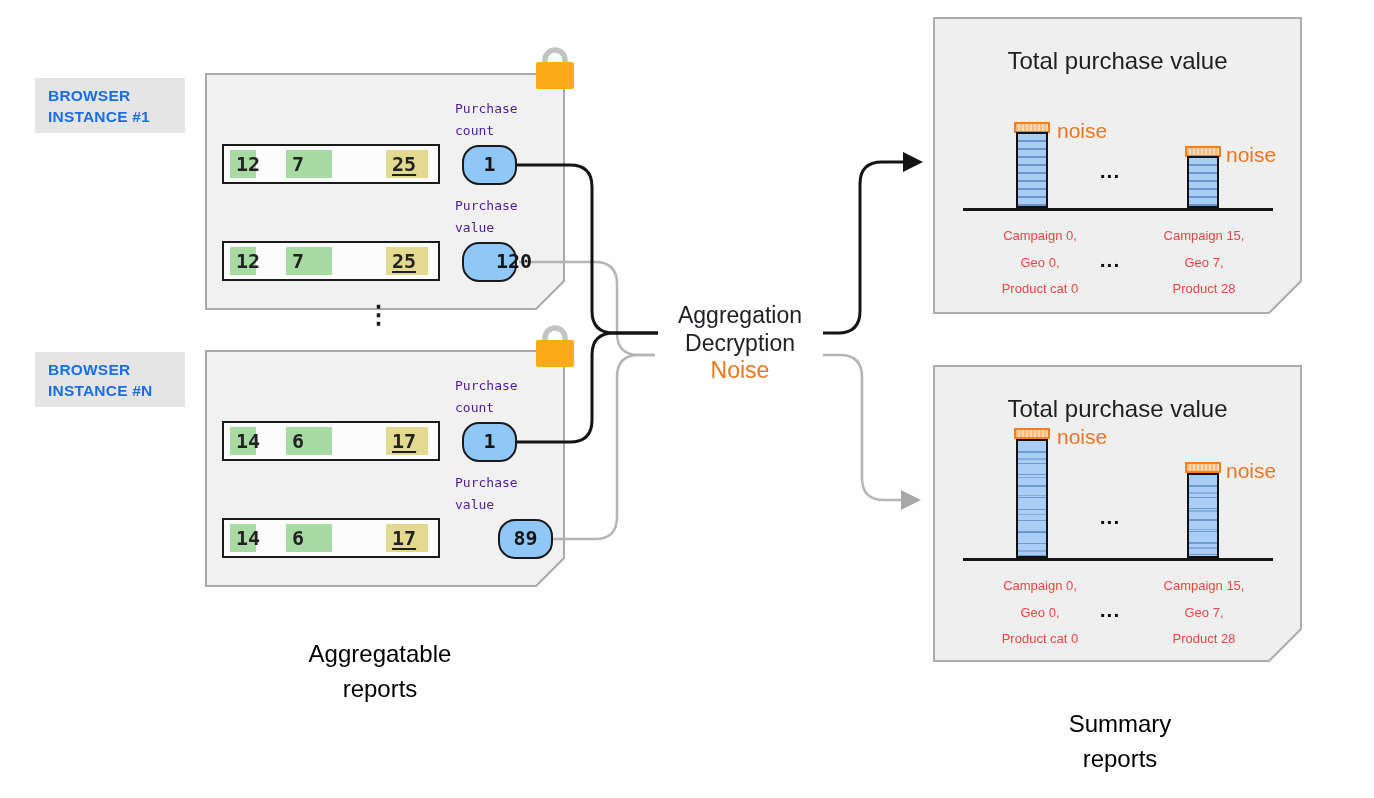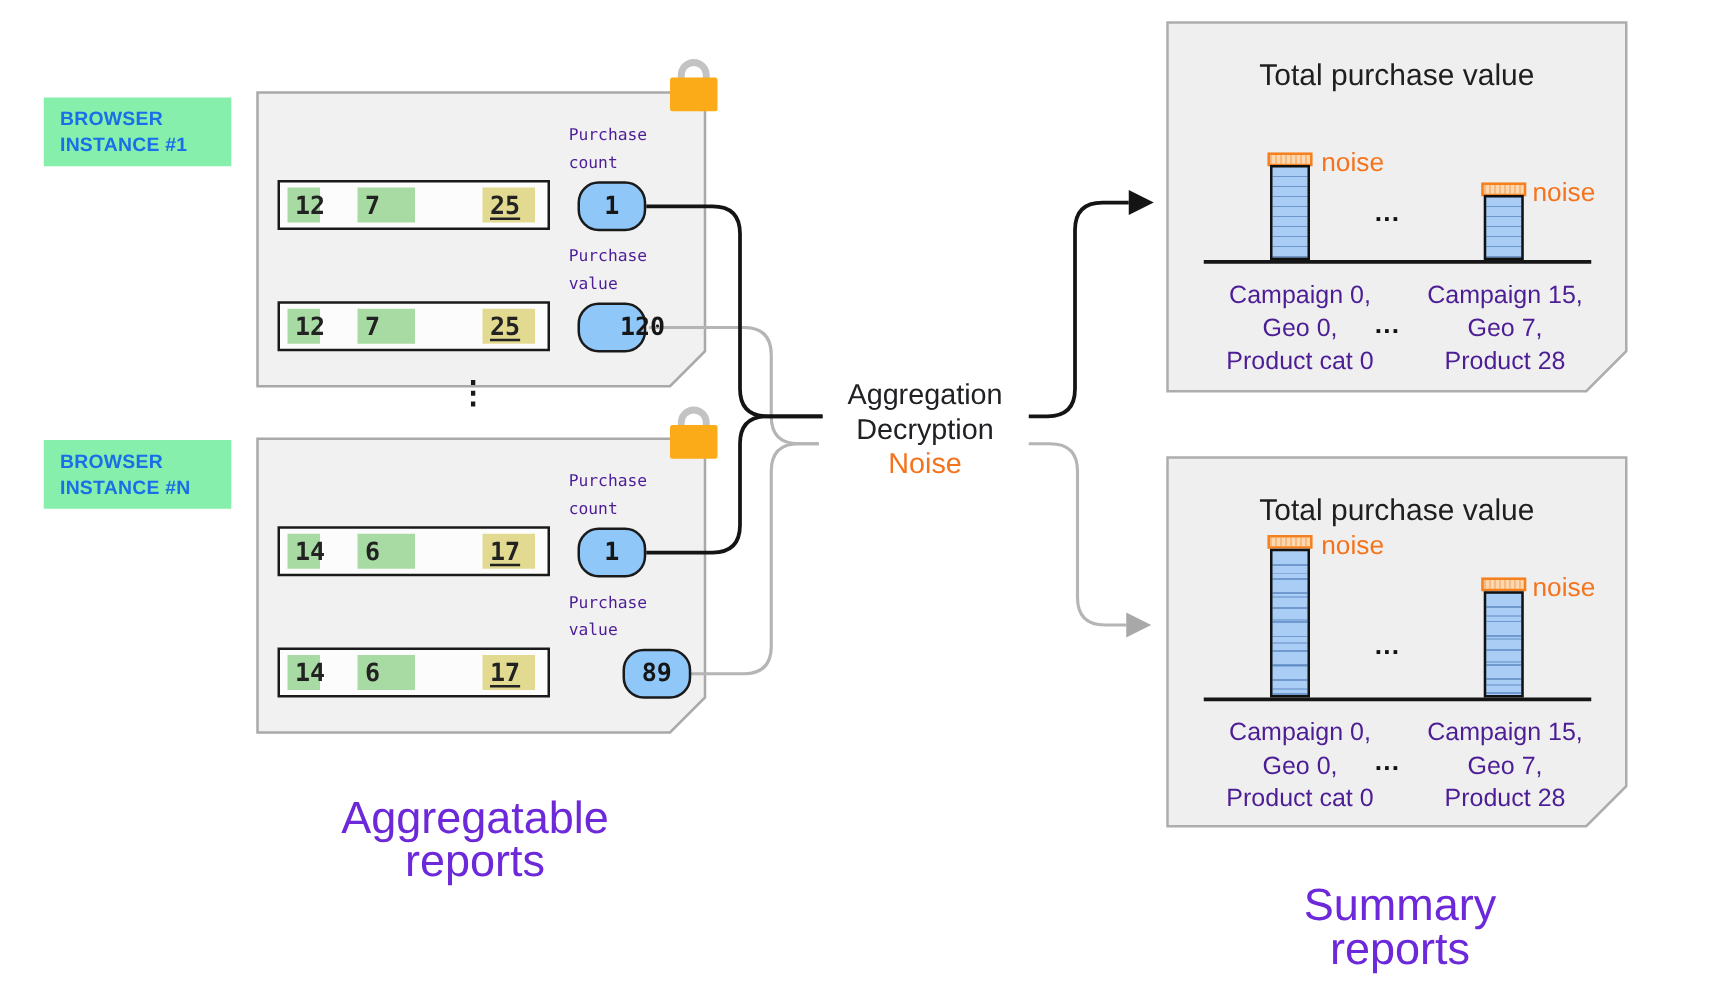--- a/index.html
+++ b/index.html
@@ -2,21 +2,21 @@
 <html><head>
 <meta charset="utf-8">
 <style>
   html,body{margin:0;padding:0;background:#ffffff;}
   .canvas{position:relative;width:1374px;height:798px;background:#ffffff;overflow:hidden;
           font-family:"Liberation Sans", sans-serif;color:#1f1f1f;}
   .layer{position:absolute;left:0;top:0;z-index:0;}
   .abs{position:absolute;z-index:2;}
 
   
-  .instance-tag{position:absolute;z-index:2;width:150px;height:55px;background:#86efac;
+  .instance-tag{position:absolute;z-index:2;width:150px;height:55px;background:#e5e5e5;
     color:#1a6ee8;font-weight:bold;font-size:15.5px;line-height:21px;padding:7px 0 0 13px;
     box-sizing:border-box;letter-spacing:.2px;}
 
   
   .report{position:absolute;z-index:2;width:360px;height:237px;}
   .metric-label{position:absolute;font-family:"DejaVu Sans Mono", monospace;font-weight:normal;
     font-size:13px;line-height:21.5px;color:#4c1d95;}
   .vec-row{position:absolute;width:218px;height:40px;background:#fcfcfc;border:2.5px solid #1a1a1a;
     box-sizing:border-box;}
   .cell{position:absolute;top:4px;height:28px;line-height:28px;font-family:"DejaVu Sans Mono", monospace;
@@ -42,23 +42,23 @@
   .axis{position:absolute;height:3px;background:#161616;left:30px;width:310px;}
   .bar{position:absolute;width:32px;background:#a9cdf4;border:2.5px solid #111;box-sizing:border-box;}
   .bar.count{background-image:repeating-linear-gradient(to bottom,rgba(0,0,0,0) 0 6.5px,rgba(66,112,176,.6) 6.5px 8px);}
   .bar.value{background-image:
       repeating-linear-gradient(to bottom,rgba(0,0,0,0) 0 10px,rgba(66,112,176,.55) 10px 11.5px),
       repeating-linear-gradient(to bottom,rgba(0,0,0,0) 0 17px,rgba(66,112,176,.35) 17px 18.5px);}
   .noise-cap{position:absolute;width:36px;background:#fcd8b0;border:2.5px solid #f4801f;box-sizing:border-box;
     background-image:repeating-linear-gradient(to right,rgba(244,128,31,.35) 0 2px,rgba(0,0,0,0) 2px 4px);}
   .noise-label{position:absolute;font-size:21px;color:#f4741d;}
   .dots{position:absolute;font-weight:bold;font-size:21px;color:#111;width:40px;text-align:center;letter-spacing:1px;}
-  .xlabels{position:absolute;width:162px;text-align:center;font-size:20px;line-height:26.5px;color:#4c1d95;}
-
-  .caption{position:absolute;z-index:2;width:300px;text-align:center;font-size:36px;line-height:35px;color:#6d28d9;}
+  .xlabels{position:absolute;width:162px;text-align:center;font-size:13px;line-height:26.5px;color:#ef4444;}
+
+  .caption{position:absolute;z-index:2;width:300px;text-align:center;font-size:24px;line-height:35px;color:#000000;}
 </style>
 </head>
 <body>
 
 <div class="canvas">
 
   <svg class="layer" width="1374" height="798" viewBox="0 0 1374 798">
 
     <path d="M206 74 H564 V281 L536 309 H206 Z" fill="#f1f1f1" stroke="#a9a9a9" stroke-width="2"></path>
     <path d="M206 351 H564 V558 L536 586 H206 Z" fill="#f1f1f1" stroke="#a9a9a9" stroke-width="2"></path>

